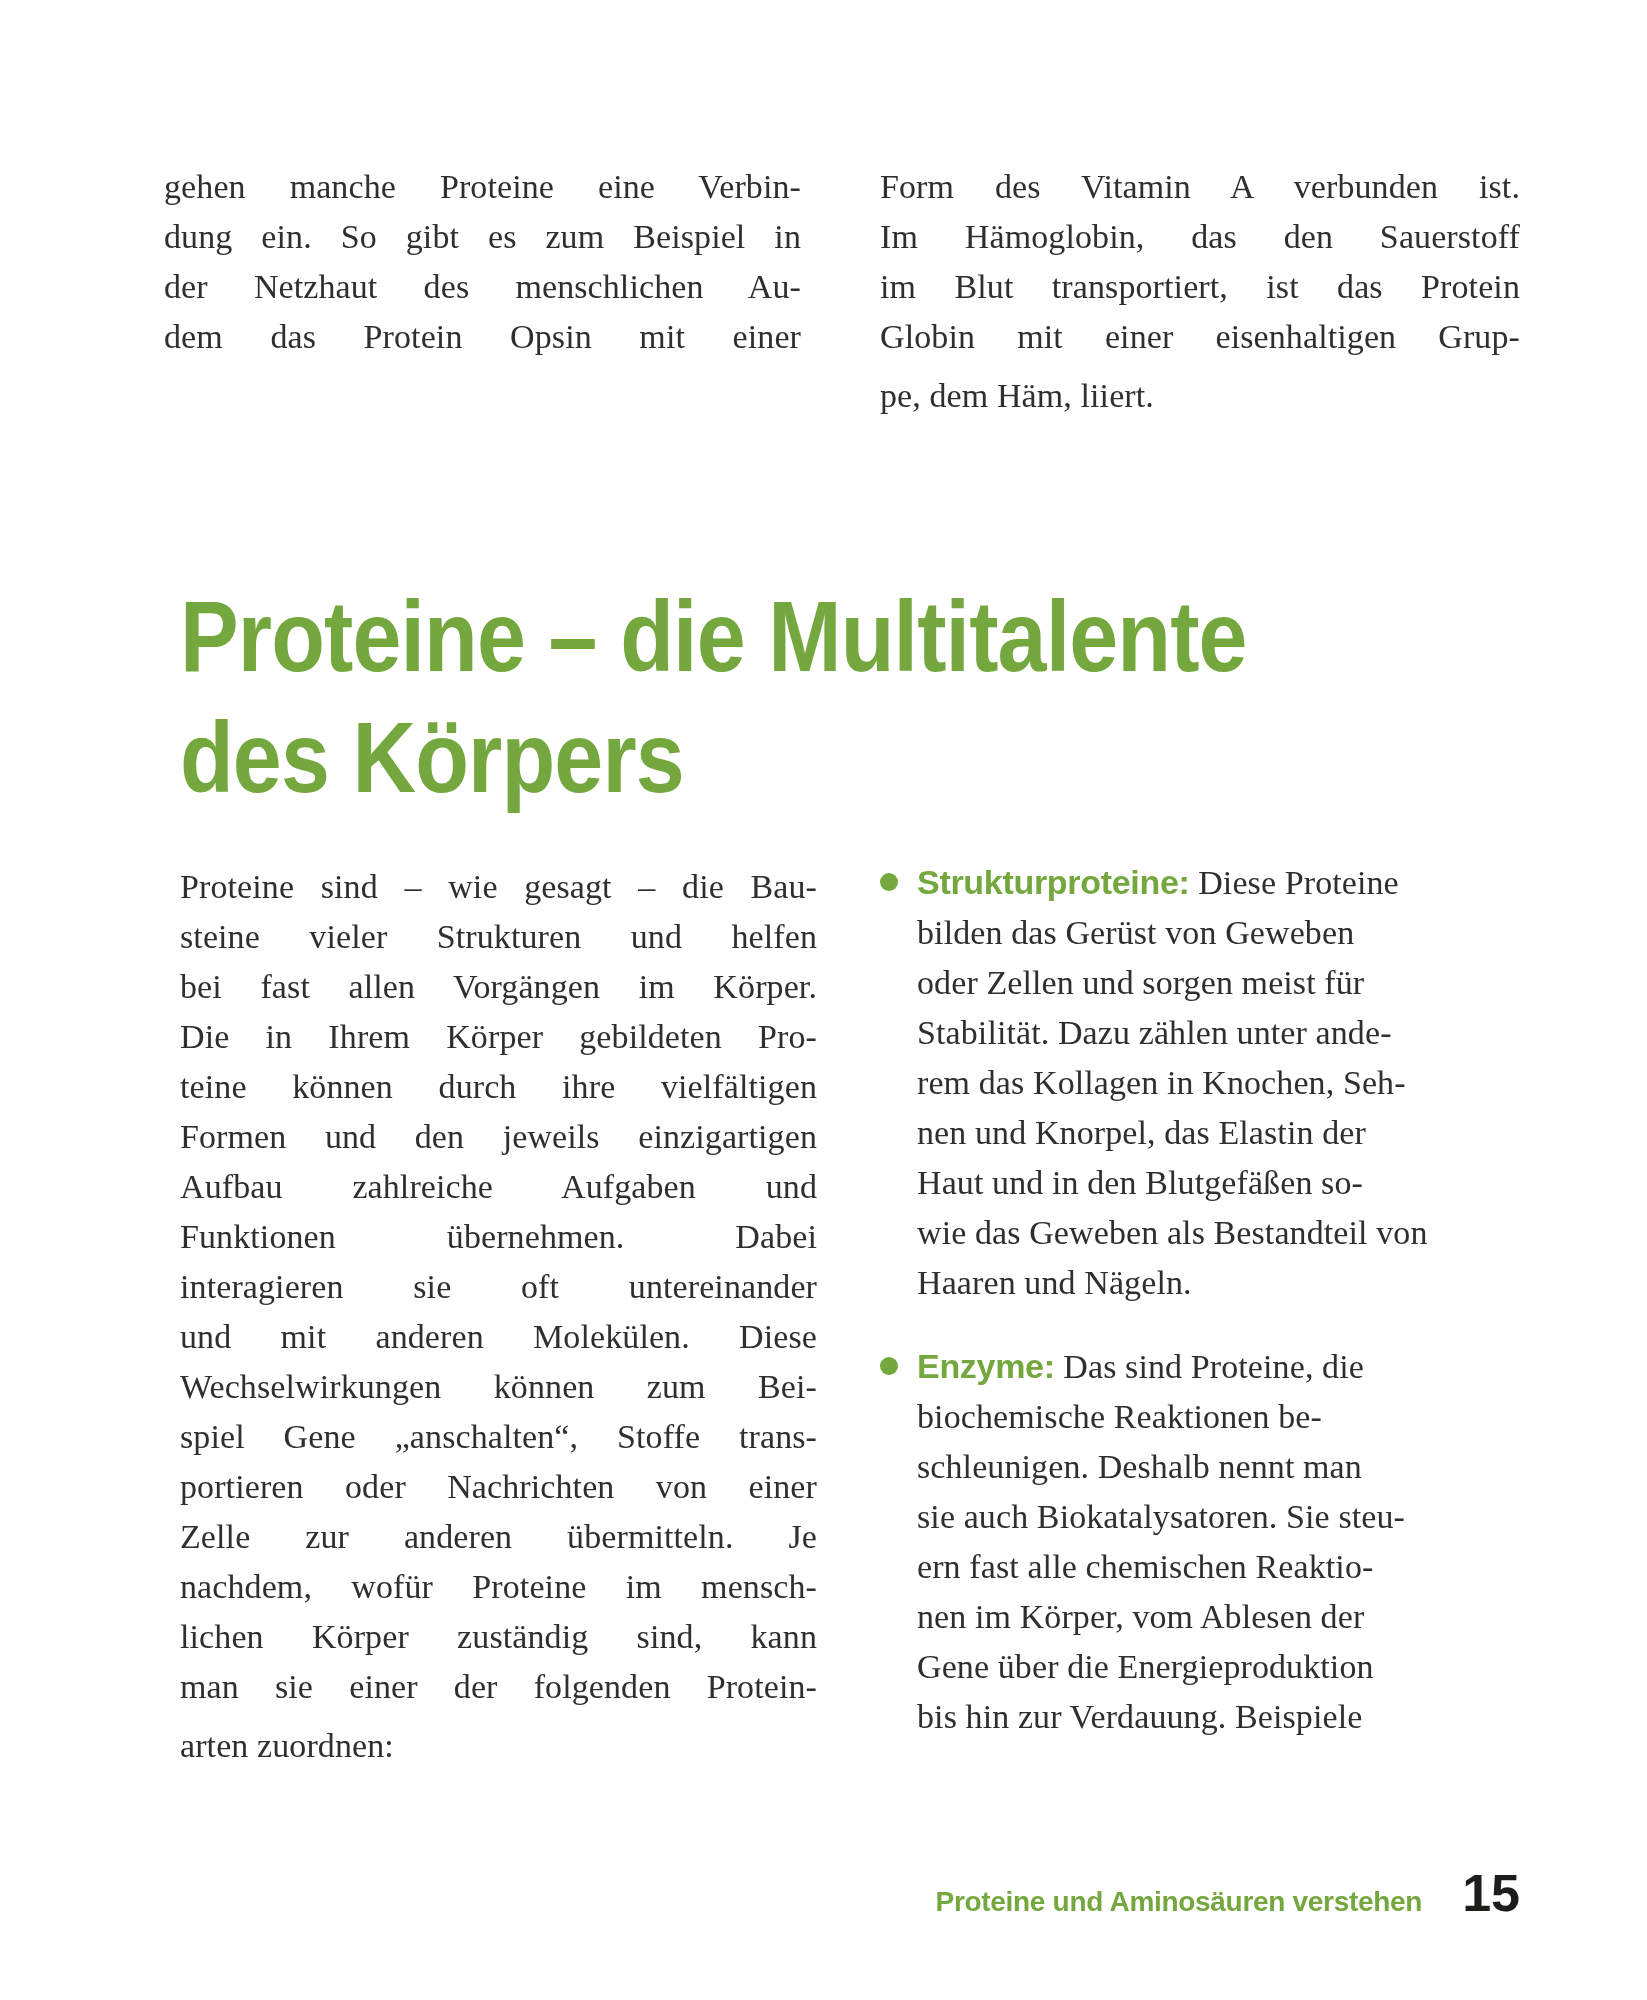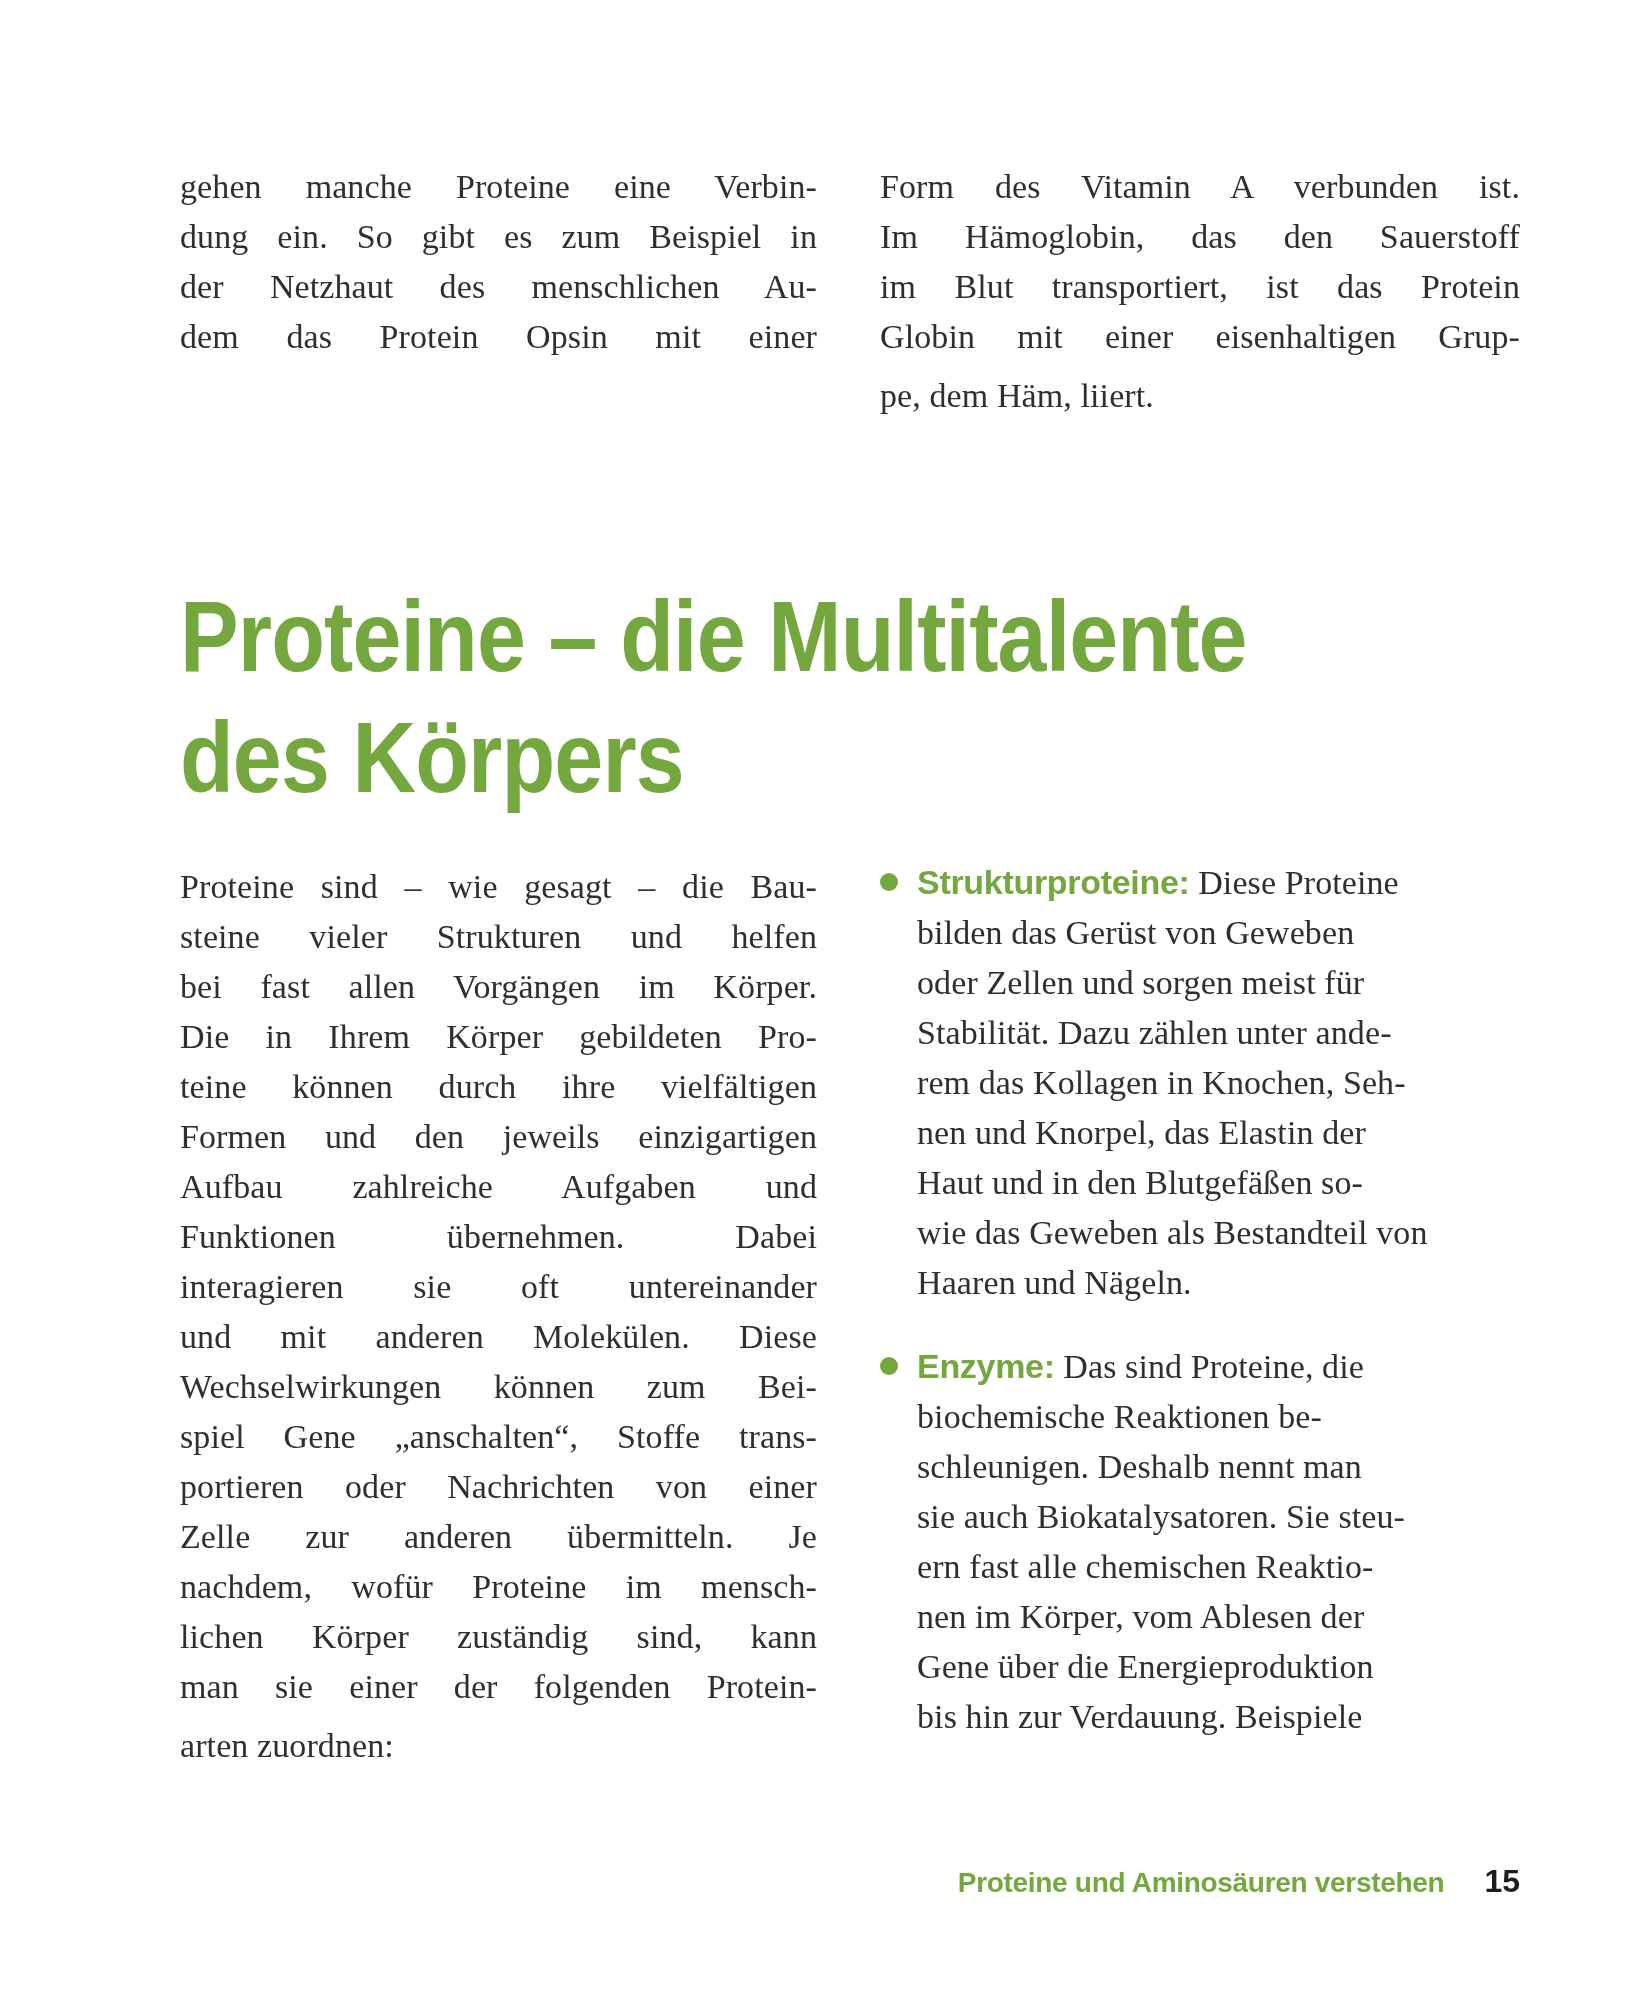--- a/index.html
+++ b/index.html
@@ -14,21 +14,21 @@
   }
   
   .textcol{
     position:absolute;
     font-size:34px;line-height:50px;
     letter-spacing:.1px;
   }
   .line{text-align:justify;text-align-last:justify;}
   .line.last{text-align-last:auto;margin-top:9px;}
   .ragged .line{text-align:left;text-align-last:auto;}
-  #top-left   {left:180px;top:162px;width:637px;}
+  #top-left   {left:164px;top:162px;width:637px;}
   #top-right  {left:880px;top:162px;width:640px;}
   #body-left  {left:180px;top:862px;width:637px;}
   #body-right {left:880px;top:857px;width:640px;}
   
   #chapter-heading{
     position:absolute;left:180px;top:576px;margin:0;
     font-family:"Liberation Sans",sans-serif;
     font-weight:700;font-size:100px;line-height:121px;
     color:var(--green,#74a83f);letter-spacing:-1px;
     white-space:nowrap;
@@ -48,21 +48,21 @@
     font-weight:700;color:var(--green,#74a83f);
     letter-spacing:-.3px;
   }
   
   #page-footer{
     position:absolute;left:180px;top:1863px;width:1340px;
     display:flex;justify-content:flex-end;align-items:baseline;gap:40px;
     font-family:"Liberation Sans",sans-serif;font-weight:700;
   }
   #footer-section-title{font-size:28px;color:var(--green,#74a83f);letter-spacing:-.3px;}
-  #footer-page-number{font-size:32px;color:#1d1d1b;}
+  #footer-page-number{font-size:52px;color:#1d1d1b;}
 </style>
 </head>
 <body>
 
 <div class="page">
 
   <div id="top-left" class="textcol">
       <div class="line">gehen manche Proteine eine Verbin-</div>
       <div class="line">dung ein. So gibt es zum Beispiel in</div>
       <div class="line">der Netzhaut des menschlichen Au-</div>

